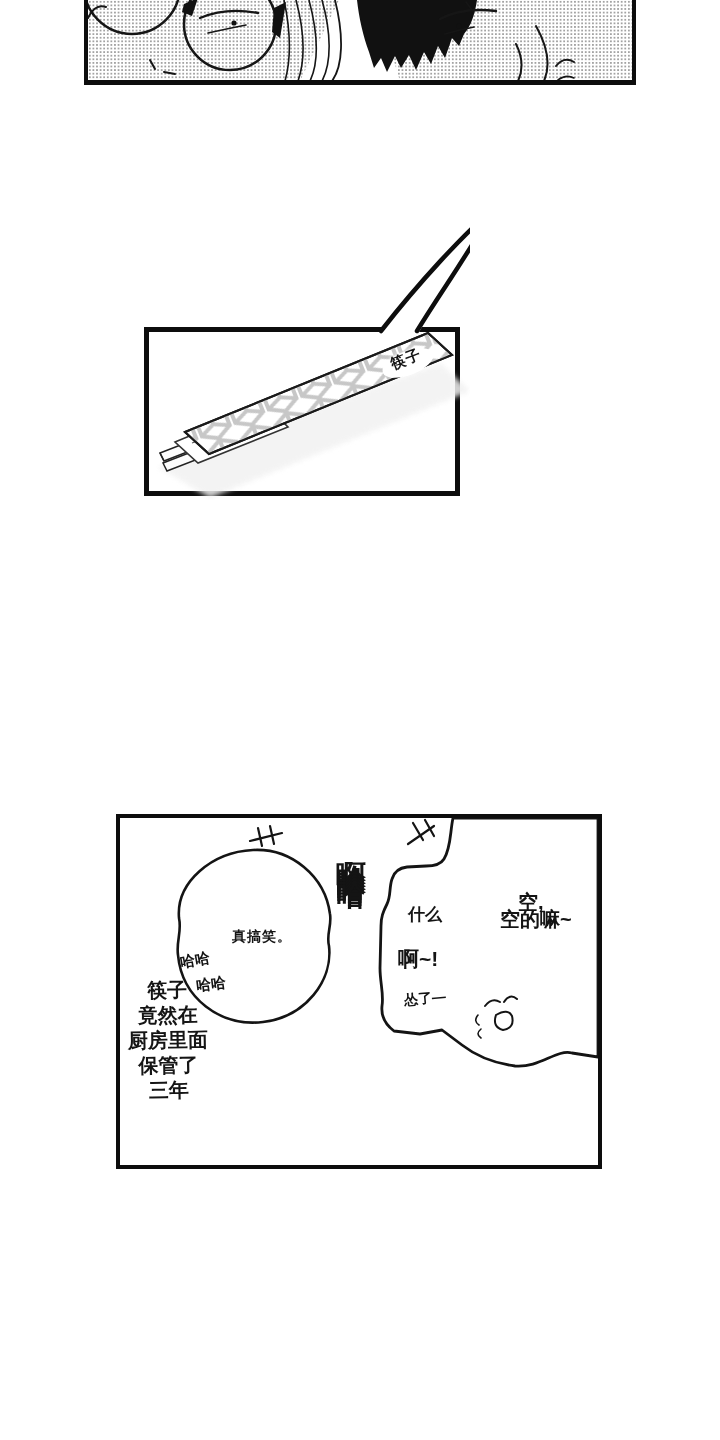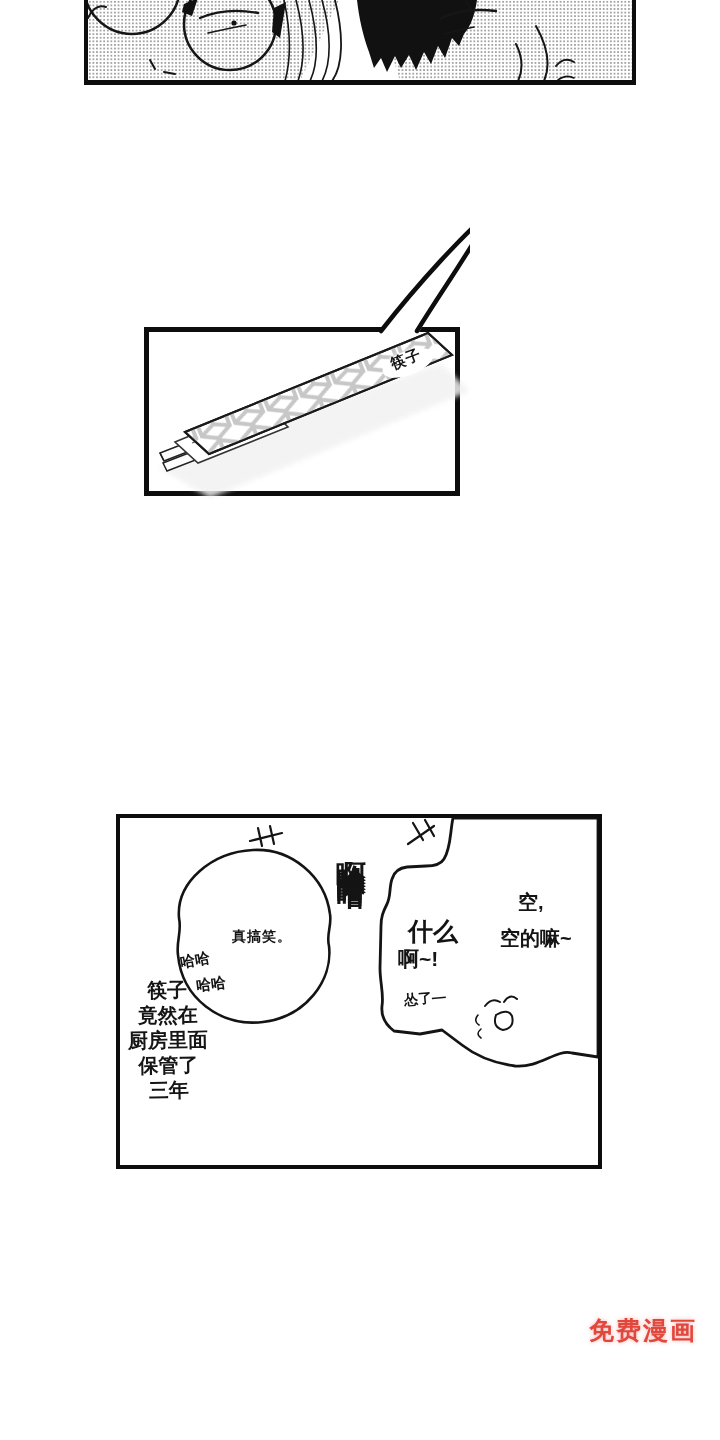--- a/index.html
+++ b/index.html
@@ -40,24 +40,24 @@
   .panel-bottom svg { position:absolute; left:0; top:0; }
   .panel-bottom .txt { position:absolute; white-space:nowrap; font-weight:700; color:#141414; }
   .t-funny    { left:112px; top:110px; font-size:14px; letter-spacing:1px; }
   .t-haha1    { left:60px;  top:133px; font-size:15px; transform:rotate(-10deg); }
   .t-haha2    { left:76px;  top:157px; font-size:15px; transform:rotate(-7deg); }
   .t-biglaugh {
     left:210px; top:20px; font-size:30px; font-weight:900;
     writing-mode:vertical-rl; text-orientation:upright; letter-spacing:3px;
     height:245px;
   }
-  .t-what     { left:288px; top:97px;  font-size:25px; }
+  .t-what     { left:288px; top:85px;  font-size:17px; }
   .t-ah       { left:278px; top:127px; font-size:21px; }
   .t-kong1    { left:398px; top:71px;  font-size:20px; }
-  .t-kong2    { left:380px; top:107px;  font-size:20px; }
+  .t-kong2    { left:380px; top:88px;  font-size:20px; }
   .t-scribble { left:284px; top:172px; font-size:14px; font-weight:600; transform:rotate(-5deg); color:#222; }
   .side-note  {
     position:absolute; left:0; top:160px; width:96px; text-align:center;
     font-size:20px; line-height:25px; font-weight:700; transform:rotate(-1deg);
   }
 
   
   .watermark {
     position:absolute; left:566px; top:1308px; width:154px; text-align:center;
     color:#e2473d; filter:blur(0.4px);
@@ -201,16 +201,15 @@
     <div class="side-note">
       <div>筷子</div>
       <div>竟然在</div>
       <div>厨房里面</div>
       <div>保管了</div>
       <div>三年</div>
     </div>
   </div>
 
   <div class="watermark">
-    <div class="wm-tag">免费漫画</div>
   </div>
 
 </div>
 
 </body></html>

